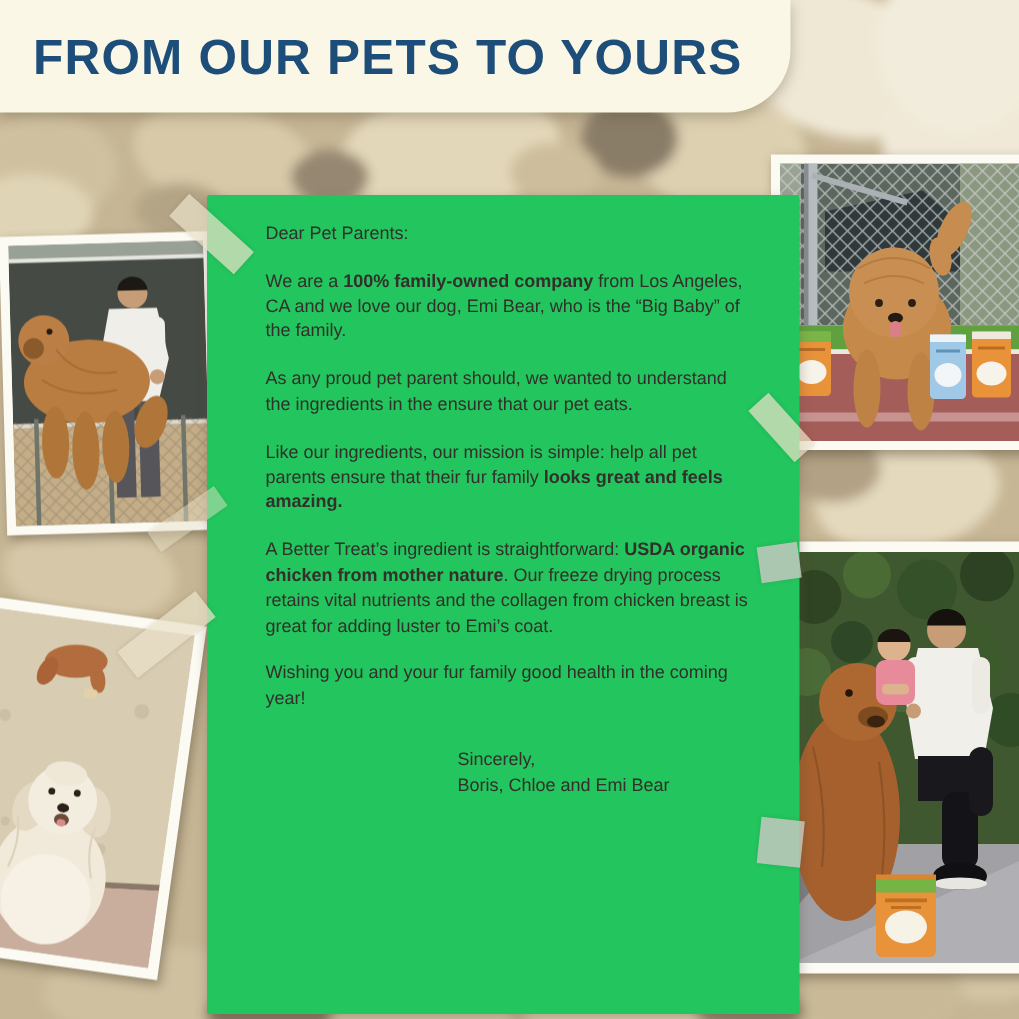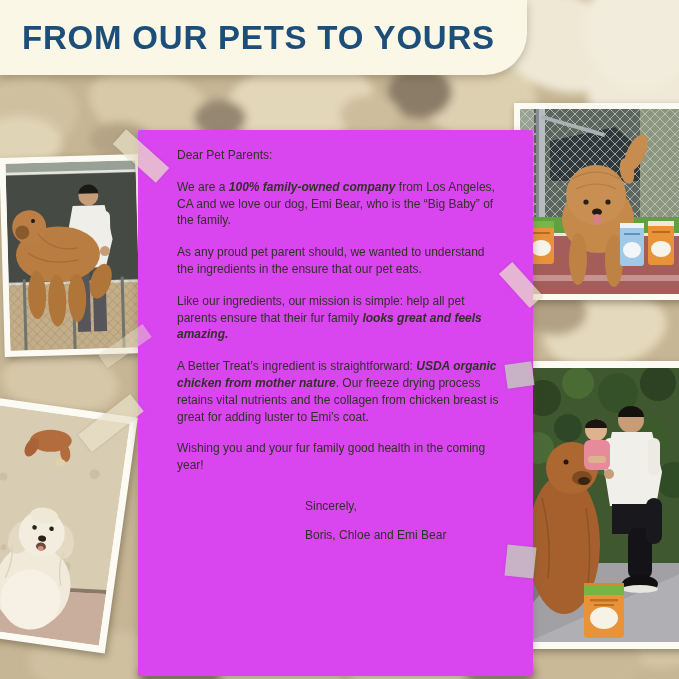--- a/index.html
+++ b/index.html
@@ -11,28 +11,28 @@
   
   .header{position:absolute;left:0;top:0;width:527px;height:75px;z-index:4;
           background:#faf7e6;border-bottom-right-radius:42px;
           display:flex;align-items:center;padding-left:22px;
           box-shadow:0 3px 9px rgba(92,80,58,0.35);}
   .header h1{margin:0;font-size:33px;font-weight:700;letter-spacing:0.8px;
              color:#1d4e7a;white-space:nowrap;}
 
   
   .letter{position:absolute;left:138px;top:130px;width:395px;height:546px;z-index:3;
-          background:#d946ef;border-radius:2px;
+          background:#22c55e;border-radius:2px;
           box-shadow:0 3px 8px rgba(90,78,56,0.35);
           padding:17px 33px 0 39px;color:#332f2a;
           font-size:12px;line-height:16.8px;}
   .letter p{margin:0 0 15px;}
-  .em{font-weight:700;font-style:italic;}
+  .em{font-weight:700;}
   .signoff{margin:24px 0 0 128px;}
-  .signoff div{line-height:17.4px;margin-top:12px;}
+  .signoff div{line-height:17.4px;}
 
   
   .photo{position:absolute;background:#fbfaf3;z-index:2;
          box-shadow:2px 3px 7px rgba(70,60,42,0.45);}
   .photo svg{display:block;width:100%;height:100%;}
   .photo1{left:2px;top:156px;width:142px;height:199px;padding:6px;transform:rotate(-1.6deg);}
   .photo2{left:514px;top:103px;width:172px;height:197px;padding:6px;}
   .photo3{left:-30px;top:406px;width:152px;height:238px;padding:7px;transform:rotate(8deg);}
   .photo4{left:521px;top:361px;width:168px;height:288px;padding:7px;}
 

